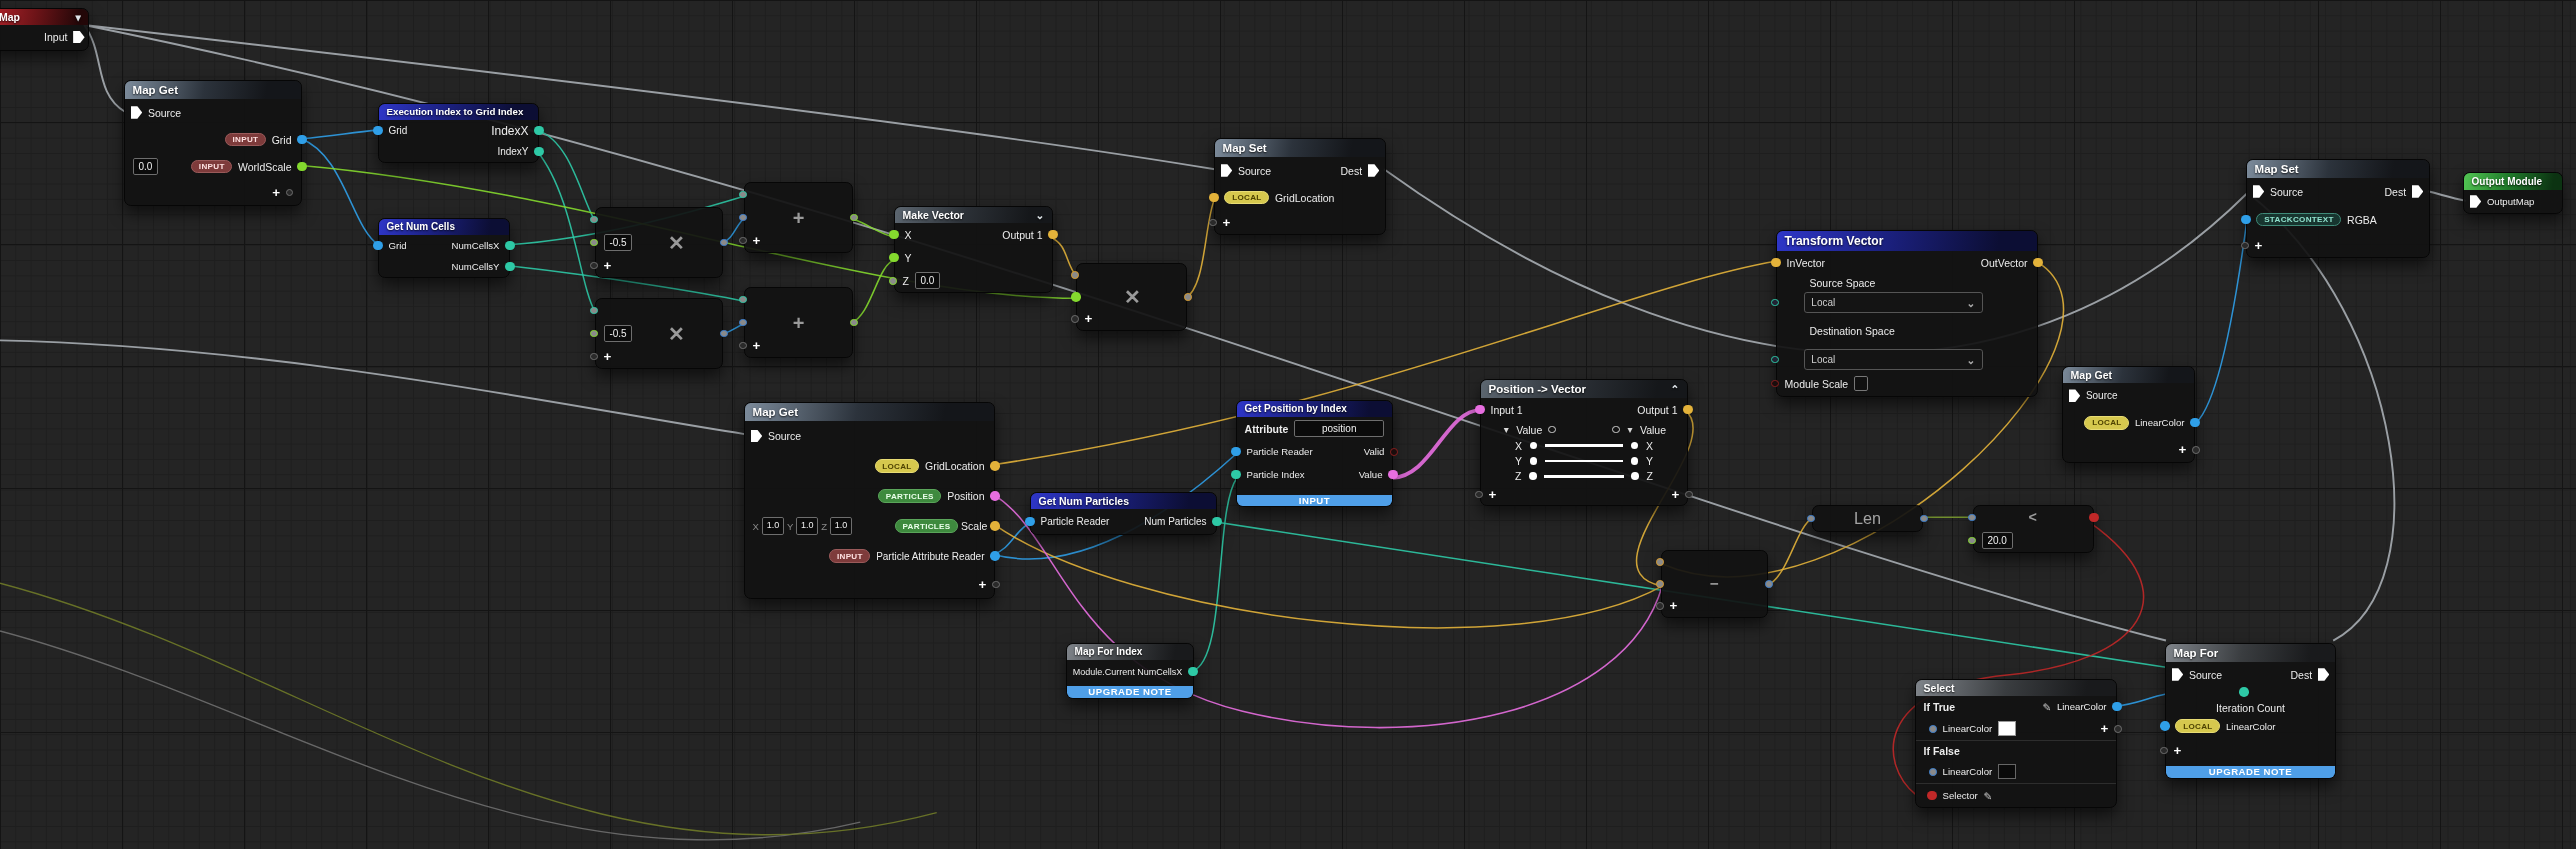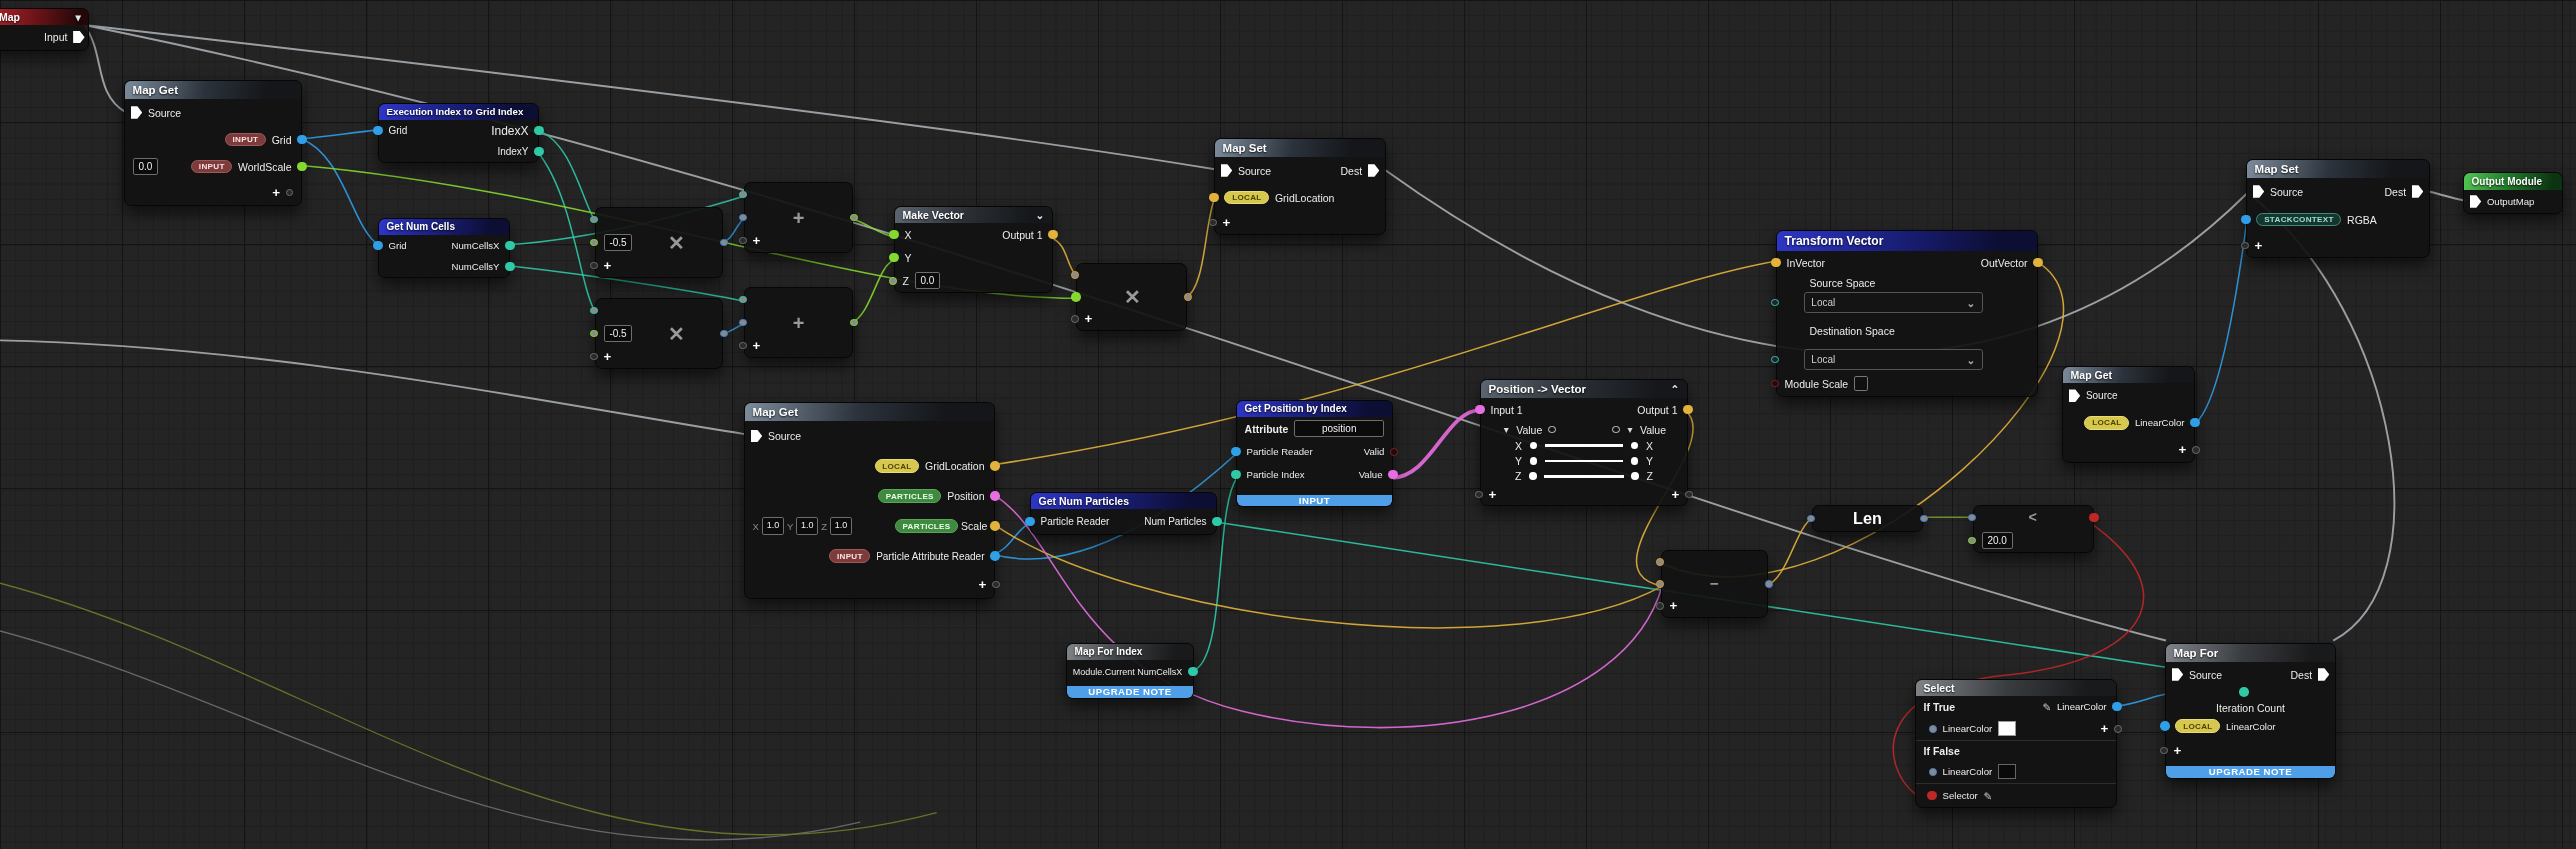--- a/index.html
+++ b/index.html
@@ -519,21 +519,21 @@
   <div class="row" style="height:22px;">
     <span class="ring r-gray hollow l"></span>
     <span class="plus">+</span>
   </div>
 </div>
 
 <div class="node" style="left:1812px;top:505px;width:109px;">
   <div class="row" style="height:25px;">
     <span class="ring r-blue l"></span>
     <span class="sp"></span>
-    <span style="color:#ffffff;font-weight:bold;font-size:16.2px;">Len</span>
+    <span style="color:#a3a3a3;font-weight:normal;font-size:16.2px;">Len</span>
     <span class="sp"></span>
     <span class="ring r-blue r"></span>
   </div>
 </div>
 
 <div class="node" style="left:1973px;top:505px;width:119px;">
   <div class="row" style="height:23px;">
     <span class="ring r-blue l"></span>
     <span class="sp"></span>
     <span class="op" style="font-size:14.3px">&lt;</span>

